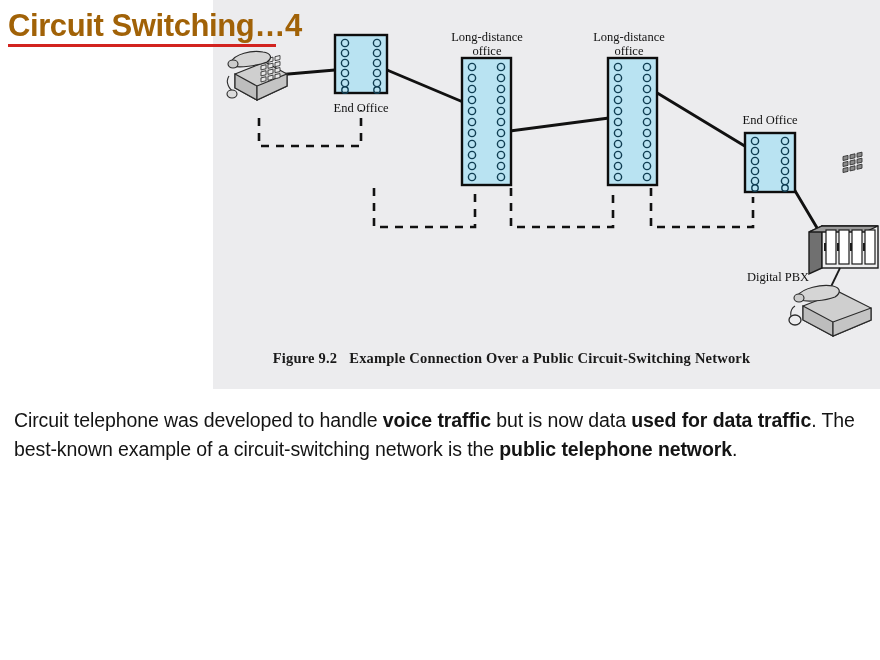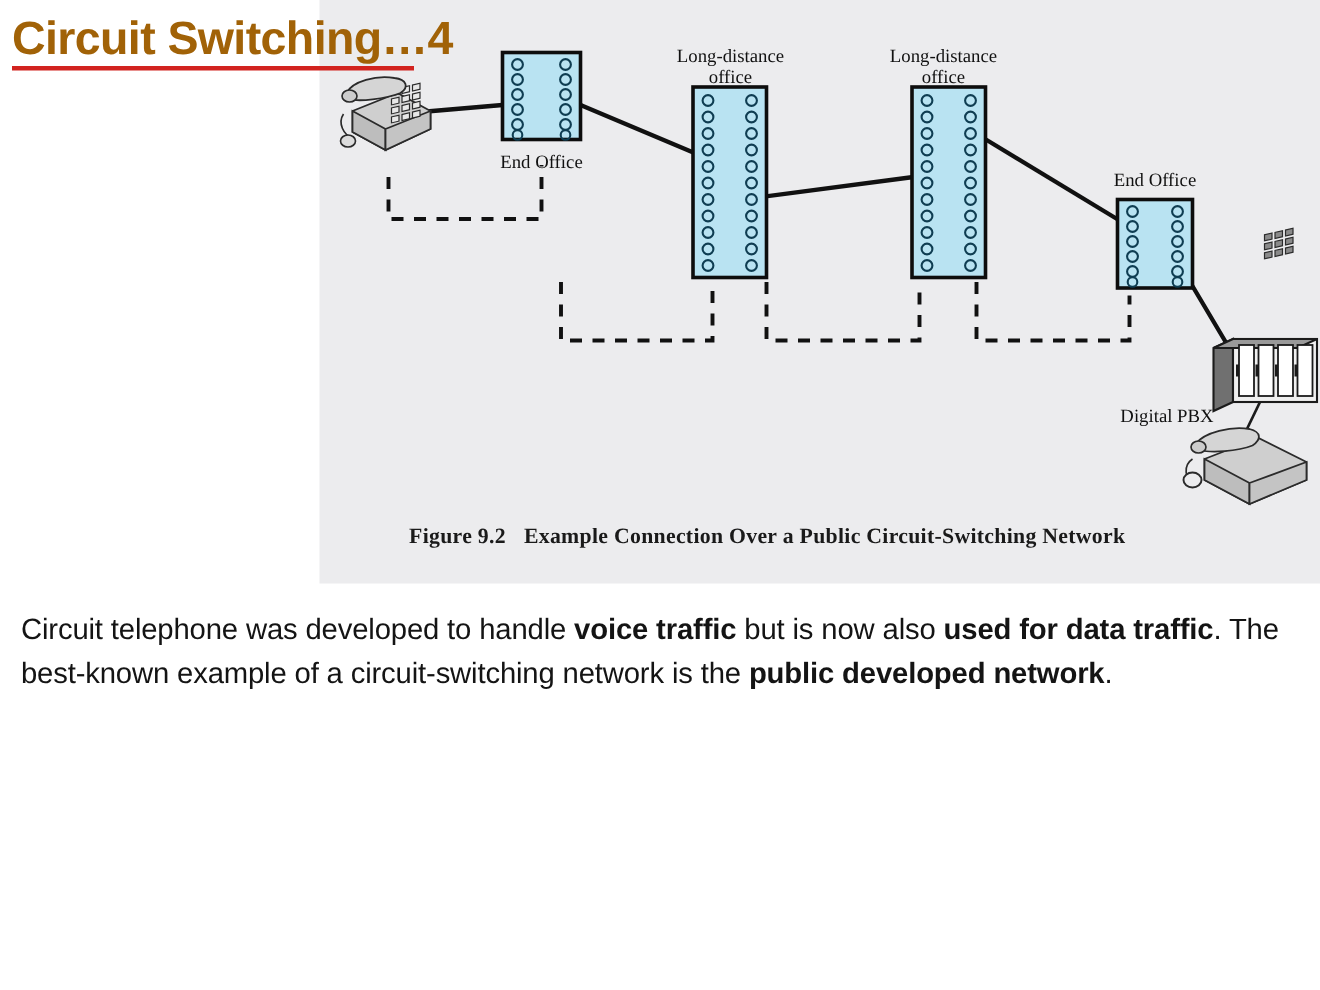--- a/index.html
+++ b/index.html
@@ -276,15 +276,15 @@
 
   <div id="figure-caption">
     <span class="capnum">Figure 9.2</span><span>Example Connection Over a Public Circuit-Switching Network</span>
   </div>
 
   <div id="title-wrap">
     <div id="title">Circuit Switching…4</div>
     <div id="title-rule"></div>
   </div>
 
-  <div id="body-text"><span>Circuit telephone was developed to handle </span><b>voice traffic</b><span> but is now also </span><b>used for data traffic</b><span>. The best-known example of a circuit-switching network is the </span><b>public developed network</b><span>.</span></div>
+  <div id="body-text"><span>Circuit telephone was developed to handle </span><b>voice traffic</b><span> but is now data </span><b>used for data traffic</b><span>. The best-known example of a circuit-switching network is the </span><b>public telephone network</b><span>.</span></div>
 
 </div>
 
 </body></html>

